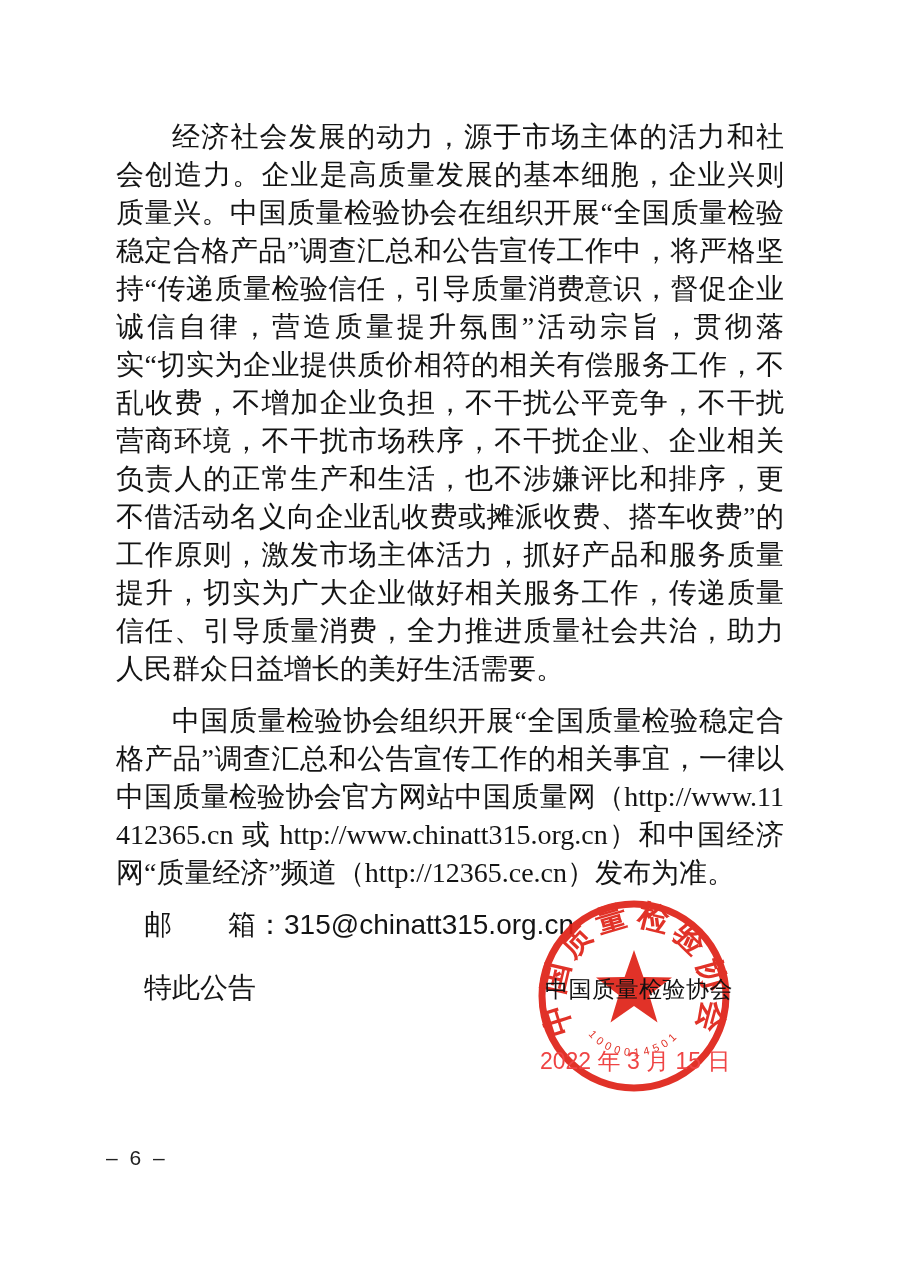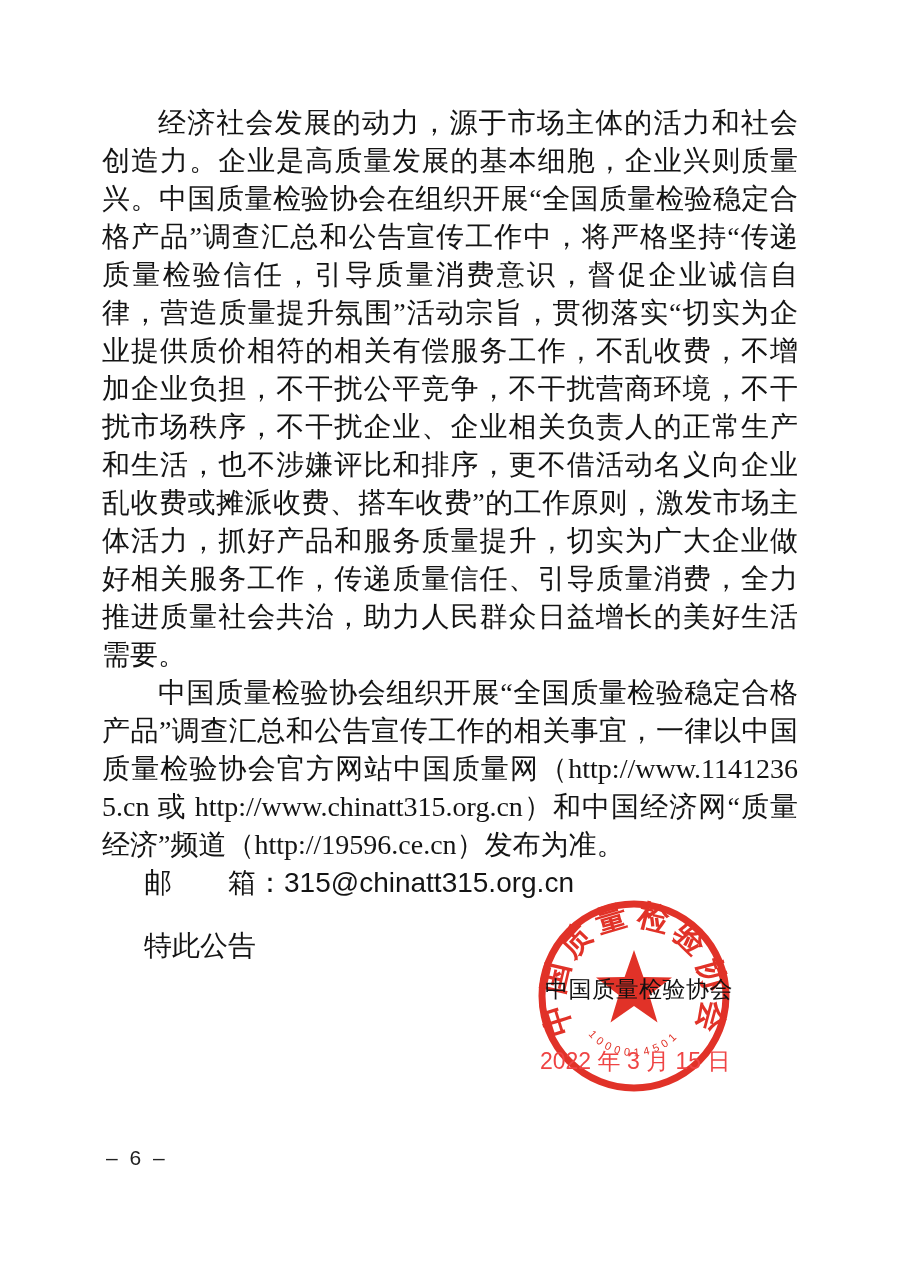--- a/index.html
+++ b/index.html
@@ -13,21 +13,21 @@
   }
   .page { position: absolute; inset: 0; }
 
   .content {
     position: absolute;
     left: 102px; top: 104px; width: 696px;
     font-size: 28px; line-height: 38px;
     text-align: justify;
     word-break: break-all;
   }
-  p.para { margin: 0; text-indent: 2em; }
+  p.para { margin: 14px; text-indent: 2em; }
   .contact-line { margin: 0; text-indent: 1.5em; text-align: left; word-break: normal; }
   .contact-value { font-family: "Liberation Sans", "DejaVu Sans", sans-serif; }
   .closing { margin-top: 25px; text-indent: 1.5em; text-align: left; }
 
   .seal {
     position: absolute; left: 534px; top: 894px;
     width: 200px; height: 205px;
     opacity: 0.93;
     z-index: 1;
   }
@@ -51,21 +51,21 @@
   .seal-arc-text { font-family: "Liberation Serif", "DejaVu Serif", serif; font-weight: bold; }
   .seal-code { font-family: "Liberation Sans", "DejaVu Sans", sans-serif; }
 </style>
 </head>
 <body>
 
 <div class="page">
 
   <div class="content">
     <p class="para">经济社会发展的动力，源于市场主体的活力和社会创造力。企业是高质量发展的基本细胞，企业兴则质量兴。中国质量检验协会在组织开展“全国质量检验稳定合格产品”调查汇总和公告宣传工作中，将严格坚持“传递质量检验信任，引导质量消费意识，督促企业诚信自律，营造质量提升氛围”活动宗旨，贯彻落实“切实为企业提供质价相符的相关有偿服务工作，不乱收费，不增加企业负担，不干扰公平竞争，不干扰营商环境，不干扰市场秩序，不干扰企业、企业相关负责人的正常生产和生活，也不涉嫌评比和排序，更不借活动名义向企业乱收费或摊派收费、搭车收费”的工作原则，激发市场主体活力，抓好产品和服务质量提升，切实为广大企业做好相关服务工作，传递质量信任、引导质量消费，全力推进质量社会共治，助力人民群众日益增长的美好生活需要。</p>
-    <p class="para">中国质量检验协会组织开展“全国质量检验稳定合格产品”调查汇总和公告宣传工作的相关事宜，一律以中国质量检验协会官方网站中国质量网（http://www.11412365.cn 或 http://www.chinatt315.org.cn）和中国经济网“质量经济”频道（http://19596.ce.cn）发布为准。</p>
+    <p class="para">中国质量检验协会组织开展“全国质量检验稳定合格产品”调查汇总和公告宣传工作的相关事宜，一律以中国质量检验协会官方网站中国质量网（http://www.11412365.cn 或 http://www.chinatt315.org.cn）和中国经济网“质量经济”频道（http://12365.ce.cn）发布为准。</p>
     <p class="contact-line"><span>邮　　箱：</span><span class="contact-value">315@chinatt315.org.cn</span></p>
     <p class="closing">特此公告</p>
   </div>
 
   <svg class="seal" viewBox="0 0 200 205" xmlns="http://www.w3.org/2000/svg">
     <defs>
       <path id="sealArcPath" d="M 39.4 137 A 70 70 0 1 1 160.6 137" fill="none"></path>
       <path id="sealCodePath" d="M 54.0 140.6 A 60 60 0 0 0 146.0 140.6" fill="none"></path>
     </defs>
     <circle cx="100" cy="102" r="92" fill="none" stroke-width="7" stroke="#df2318"></circle>

